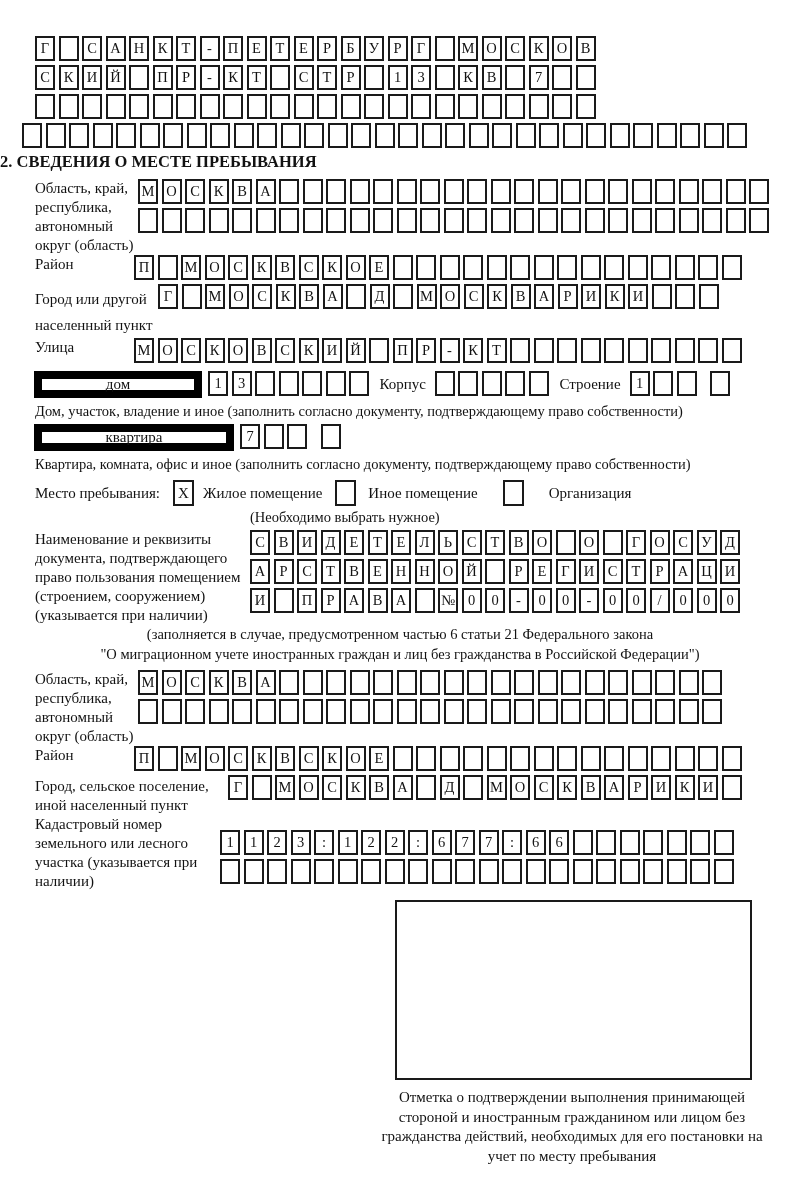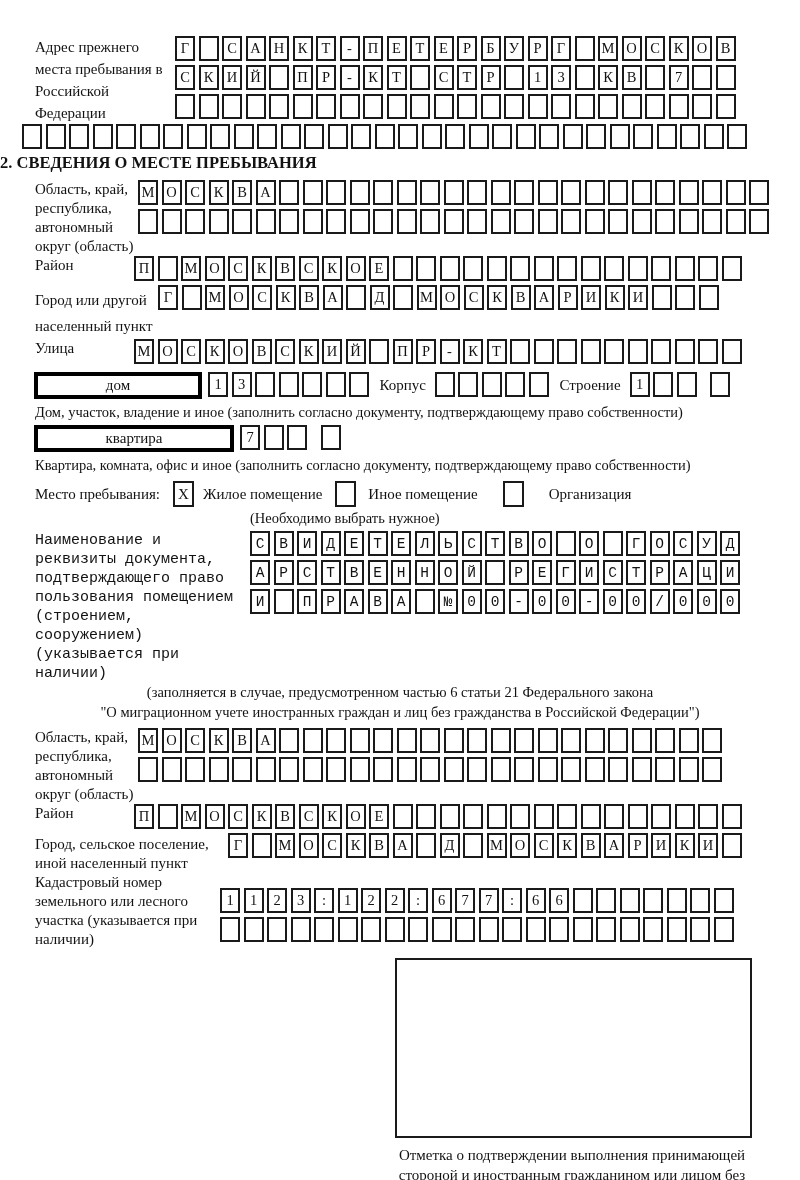--- a/index.html
+++ b/index.html
@@ -37,58 +37,57 @@
   .fullrow { margin-left: 22px; }
 
   .note { font-size: 14.5px; line-height: 18px; }
   .center { text-align: center; }
   .leftnote { margin-left: 35px; margin-bottom: 3px; }
 
   .h2 { text-align: left; font-weight: bold; font-size: 16.5px; margin: 3px 0 7px; }
 
   .domrow { display: flex; align-items: flex-start; margin: 4px 0 2px 34px; }
   .fieldbox {
-    height: 27px; border: 4px solid #000000;
+    height: 27px; border: 8px solid #000000;
     display: flex; align-items: center; justify-content: center;
     font-size: 15px; margin-right: 6px; flex: 0 0 auto;
   }
   .wdom { width: 168px; }
   .wkv  { width: 200px; }
   .inlbl { font-size: 15px; line-height: 26px; margin: 0 9px 0 7px; white-space: nowrap; }
 
   .chkrow { display: flex; align-items: center; margin: 7px 0 0 35px; font-size: 15px; }
   .chk {
     width: 21px; height: 26px; border: 2px solid #1a1a1a;
     display: flex; align-items: center; justify-content: center;
     font-size: 15px; flex: 0 0 auto;
   }
   .m13 { margin-left: 13px; } .m9 { margin-left: 9px; } .m12 { margin-left: 12px; }
   .m25 { margin-left: 25px; }
   .selnote { margin-left: 250px; margin-top: 2px; margin-bottom: 4px; }
 
-  .docblk { margin-top: 2px; font-family: Liberation Mono, monospace; }
+  .docblk { margin-top: 2px; }
 
   .fact-title { text-align: center; font-weight: bold; font-size: 16px; margin: 8px 0 8px; }
   .fact-note { text-align: center; font-size: 14.5px; line-height: 19.5px; }
   .factrows { margin-top: 6px; }
 
   .kadcol { padding-top: 15px; }
 
   .stampbox { width: 357px; height: 180px; border: 2px solid #1a1a1a; margin: 9px 0 0 395px; }
   .stampcap { width: 400px; margin: 8px 0 0 372px; text-align: center; font-size: 15px; line-height: 19.5px; }
 </style>
 </head>
 <body>
 
 <div class="page">
 
 
   <div class="sec1">
     <div class="frow blk">
-      <div class="lbl w140">Адрес прежнего места пребывания в Российской Федерации</div>
       <div>
         <div class="cells">
             <span class="cell">Г</span>
             <span class="cell"></span>
             <span class="cell">С</span>
             <span class="cell">А</span>
             <span class="cell">Н</span>
             <span class="cell">К</span>
             <span class="cell">Т</span>
             <span class="cell">-</span>

